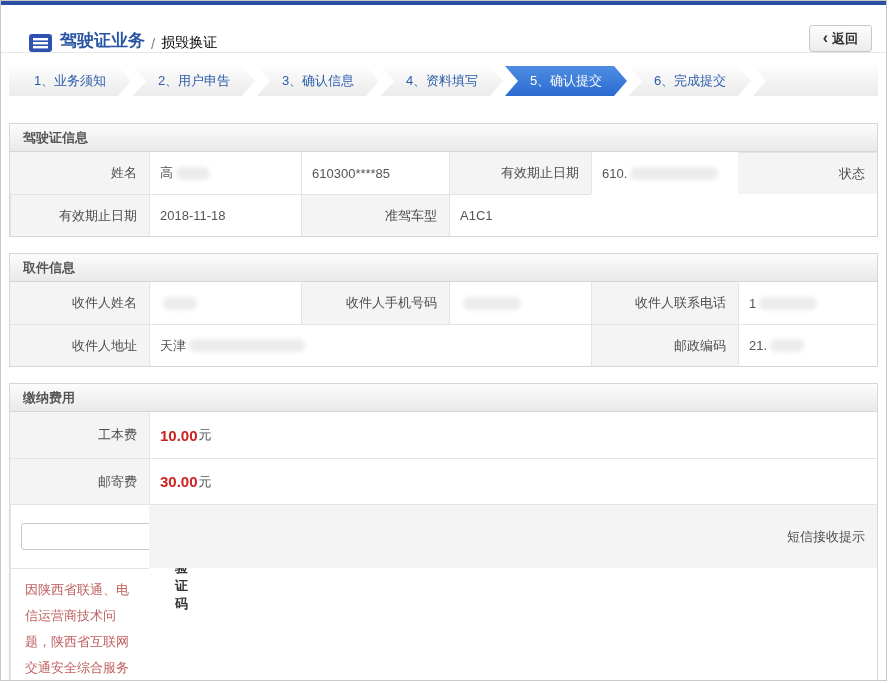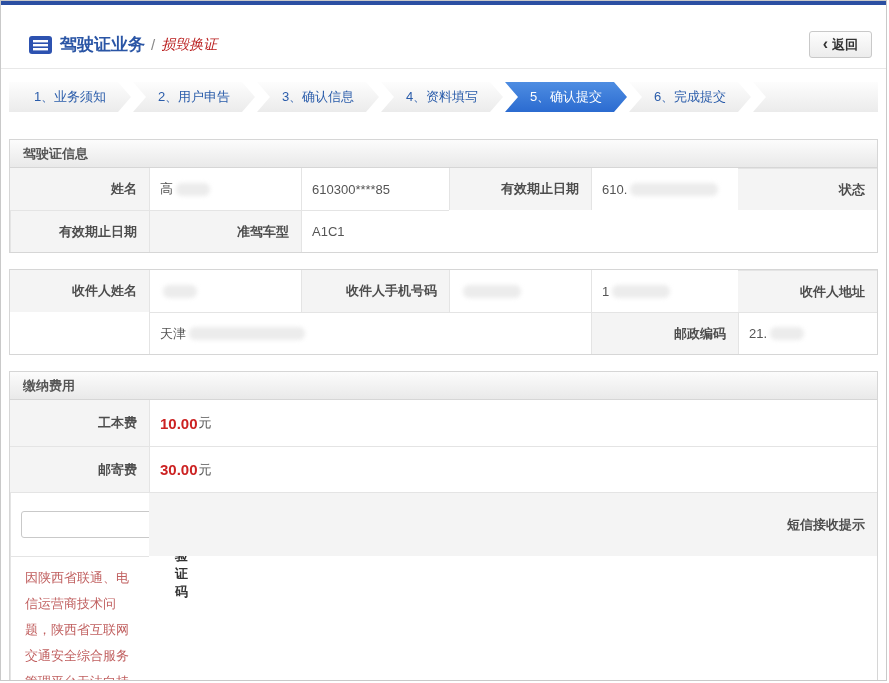--- a/index.html
+++ b/index.html
@@ -9,25 +9,25 @@
     --fee-red:#cc2222;
     --notice-red:#c05f5f;
     --top-strip:#2b4fa2;
   }
   *{box-sizing:border-box;margin:0;padding:0;}
   html,body{background:#fff;}
   body{font-family:"Liberation Sans","DejaVu Sans",sans-serif;color:#555;}
   .page{width:887px;height:681px;border:1px solid #c9c9c9;background:#fff;position:relative;overflow:hidden;}
   .topstrip{height:4px;background:var(--top-strip,#2b4fa2);}
   
-  .header{height:64px;display:flex;align-items:center;padding:16px 14px 0 28px;border-bottom:1px solid #e8e8e8;}
+  .header{height:48px;display:flex;align-items:flex-end;padding:16px 14px 0 28px;border-bottom:1px solid #e8e8e8;}
   .hicon{display:inline-flex;margin-right:8px;}
   .htitle{font-size:17px;font-weight:bold;color:var(--title-blue,#2a55a5);}
   .hsep{font-size:15px;color:#888;margin:0 6px;}
-  .hsub{font-size:14px;color:#b91c1c;font-style:italic;}
+  .hsub{font-size:14px;color:#000000;}
   .backbtn{margin-left:auto;height:27px;padding:0 13px;display:inline-flex;align-items:center;gap:4px;
     background:linear-gradient(180deg,#fdfdfd,#ececec);border:1px solid #c9c9c9;border-radius:3px;
     font-family:inherit;font-size:13px;font-weight:bold;color:#333;cursor:pointer;}
   .backbtn .chev{font-size:16px;font-weight:bold;line-height:1;margin-top:-2px;}
   
   .steps{display:flex;gap:2px;margin:13px 8px 0 8px;height:30px;}
   .step{width:122px;height:30px;line-height:30px;text-align:center;font-size:13px;font-weight:normal;
     color:var(--step-text,#2a5caa);background:linear-gradient(180deg,#fdfdfd,#ebebeb);cursor:pointer;
     clip-path:polygon(0 0,calc(100% - 13px) 0,100% 50%,calc(100% - 13px) 100%,0 100%,13px 50%);}
   .step.first{clip-path:polygon(0 0,calc(100% - 13px) 0,100% 50%,calc(100% - 13px) 100%,0 100%);}
@@ -38,21 +38,21 @@
   .section{margin:16px 8px 0 8px;border:1px solid #d6d6d6;}
   .section.first-section{margin-top:27px;}
   .sec-h{height:28px;line-height:27px;padding-left:13px;font-size:13px;font-weight:bold;color:#555;
     background:linear-gradient(180deg,#fcfcfc,#e9e9e9);border-bottom:1px solid #d6d6d6;}
   .grid6{display:grid;grid-template-columns:139px 152px 148px 142px 147px 1fr;}
   .grid2{display:grid;grid-template-columns:139px 1fr;}
   .cell{display:flex;align-items:center;min-height:42px;border-top:1px solid #e4e4e4;border-left:1px solid #e4e4e4;
     font-size:13px;background:#fff;padding:0 10px;color:#555;}
   .cell.cl0{border-left:none;}
   .cell.r0{border-top:none;}
-  .lbl{background:#f4f4f4;justify-content:flex-end;text-align:right;font-weight:bold;color:#4d4d4d;padding-right:12px;}
+  .lbl{background:#f4f4f4;justify-content:flex-end;text-align:right;font-weight:normal;color:#4d4d4d;padding-right:12px;}
   .span3{grid-column:2 / 5;}
   .fee-row .cell{min-height:46px;}
   .amount{font-size:15px;font-weight:bold;color:var(--fee-red,#cc2222);}
   .unit{font-size:13px;color:#555;margin-left:1px;}
   .code-input{width:132px;height:27px;border:1px solid #c9c9c9;border-radius:3px;padding:0 6px;font-family:inherit;font-size:13px;}
   .code-btn{height:29px;margin-left:8px;padding:0 13px;background:linear-gradient(180deg,#fafafa,#e7e7e7);
     border:1px solid #b9b9b9;border-radius:3px;font-family:inherit;font-size:13px;font-weight:bold;color:#333;cursor:pointer;}
   .notice-txt{color:var(--notice-red,#c05f5f);font-size:13px;line-height:26px;padding:8px 4px;}
   
   .smudge{display:inline-block;height:13px;background:#ececec;border-radius:6px;filter:blur(2px);
@@ -110,39 +110,44 @@
           <span>610300****85</span>
         </div>
       <div class="cell lbl r0">有效期止日期</div>
       <div class="cell r0">
           <span>610.</span>
           <span class="smudge sm-l"></span>
         </div>
 
       <div class="cell lbl cl0">状态</div>
       <div class="cell lbl">有效期止日期</div>
+      <div class="cell">
+          <span>2018-11-18</span>
+        </div>
       <div class="cell lbl">准驾车型</div>
       <div class="cell">
           <span>A1C1</span>
         </div>
     </div>
   </div>
 
   <div class="section">
+    <div class="sec-h">取件信息</div>
     <div class="grid6">
       <div class="cell lbl cl0 r0">收件人姓名</div>
       <div class="cell r0">
           <span></span>
           <span class="smudge sm-s"></span>
         </div>
       <div class="cell lbl r0">收件人手机号码</div>
       <div class="cell r0">
           <span></span>
           <span class="smudge sm-m"></span>
         </div>
+      <div class="cell lbl r0">收件人联系电话</div>
       <div class="cell r0">
           <span>1</span>
           <span class="smudge sm-m"></span>
         </div>
 
       <div class="cell lbl cl0">收件人地址</div>
       <div class="cell span3">
           <span>天津</span>
           <span class="smudge sm-xl"></span>
         </div>

